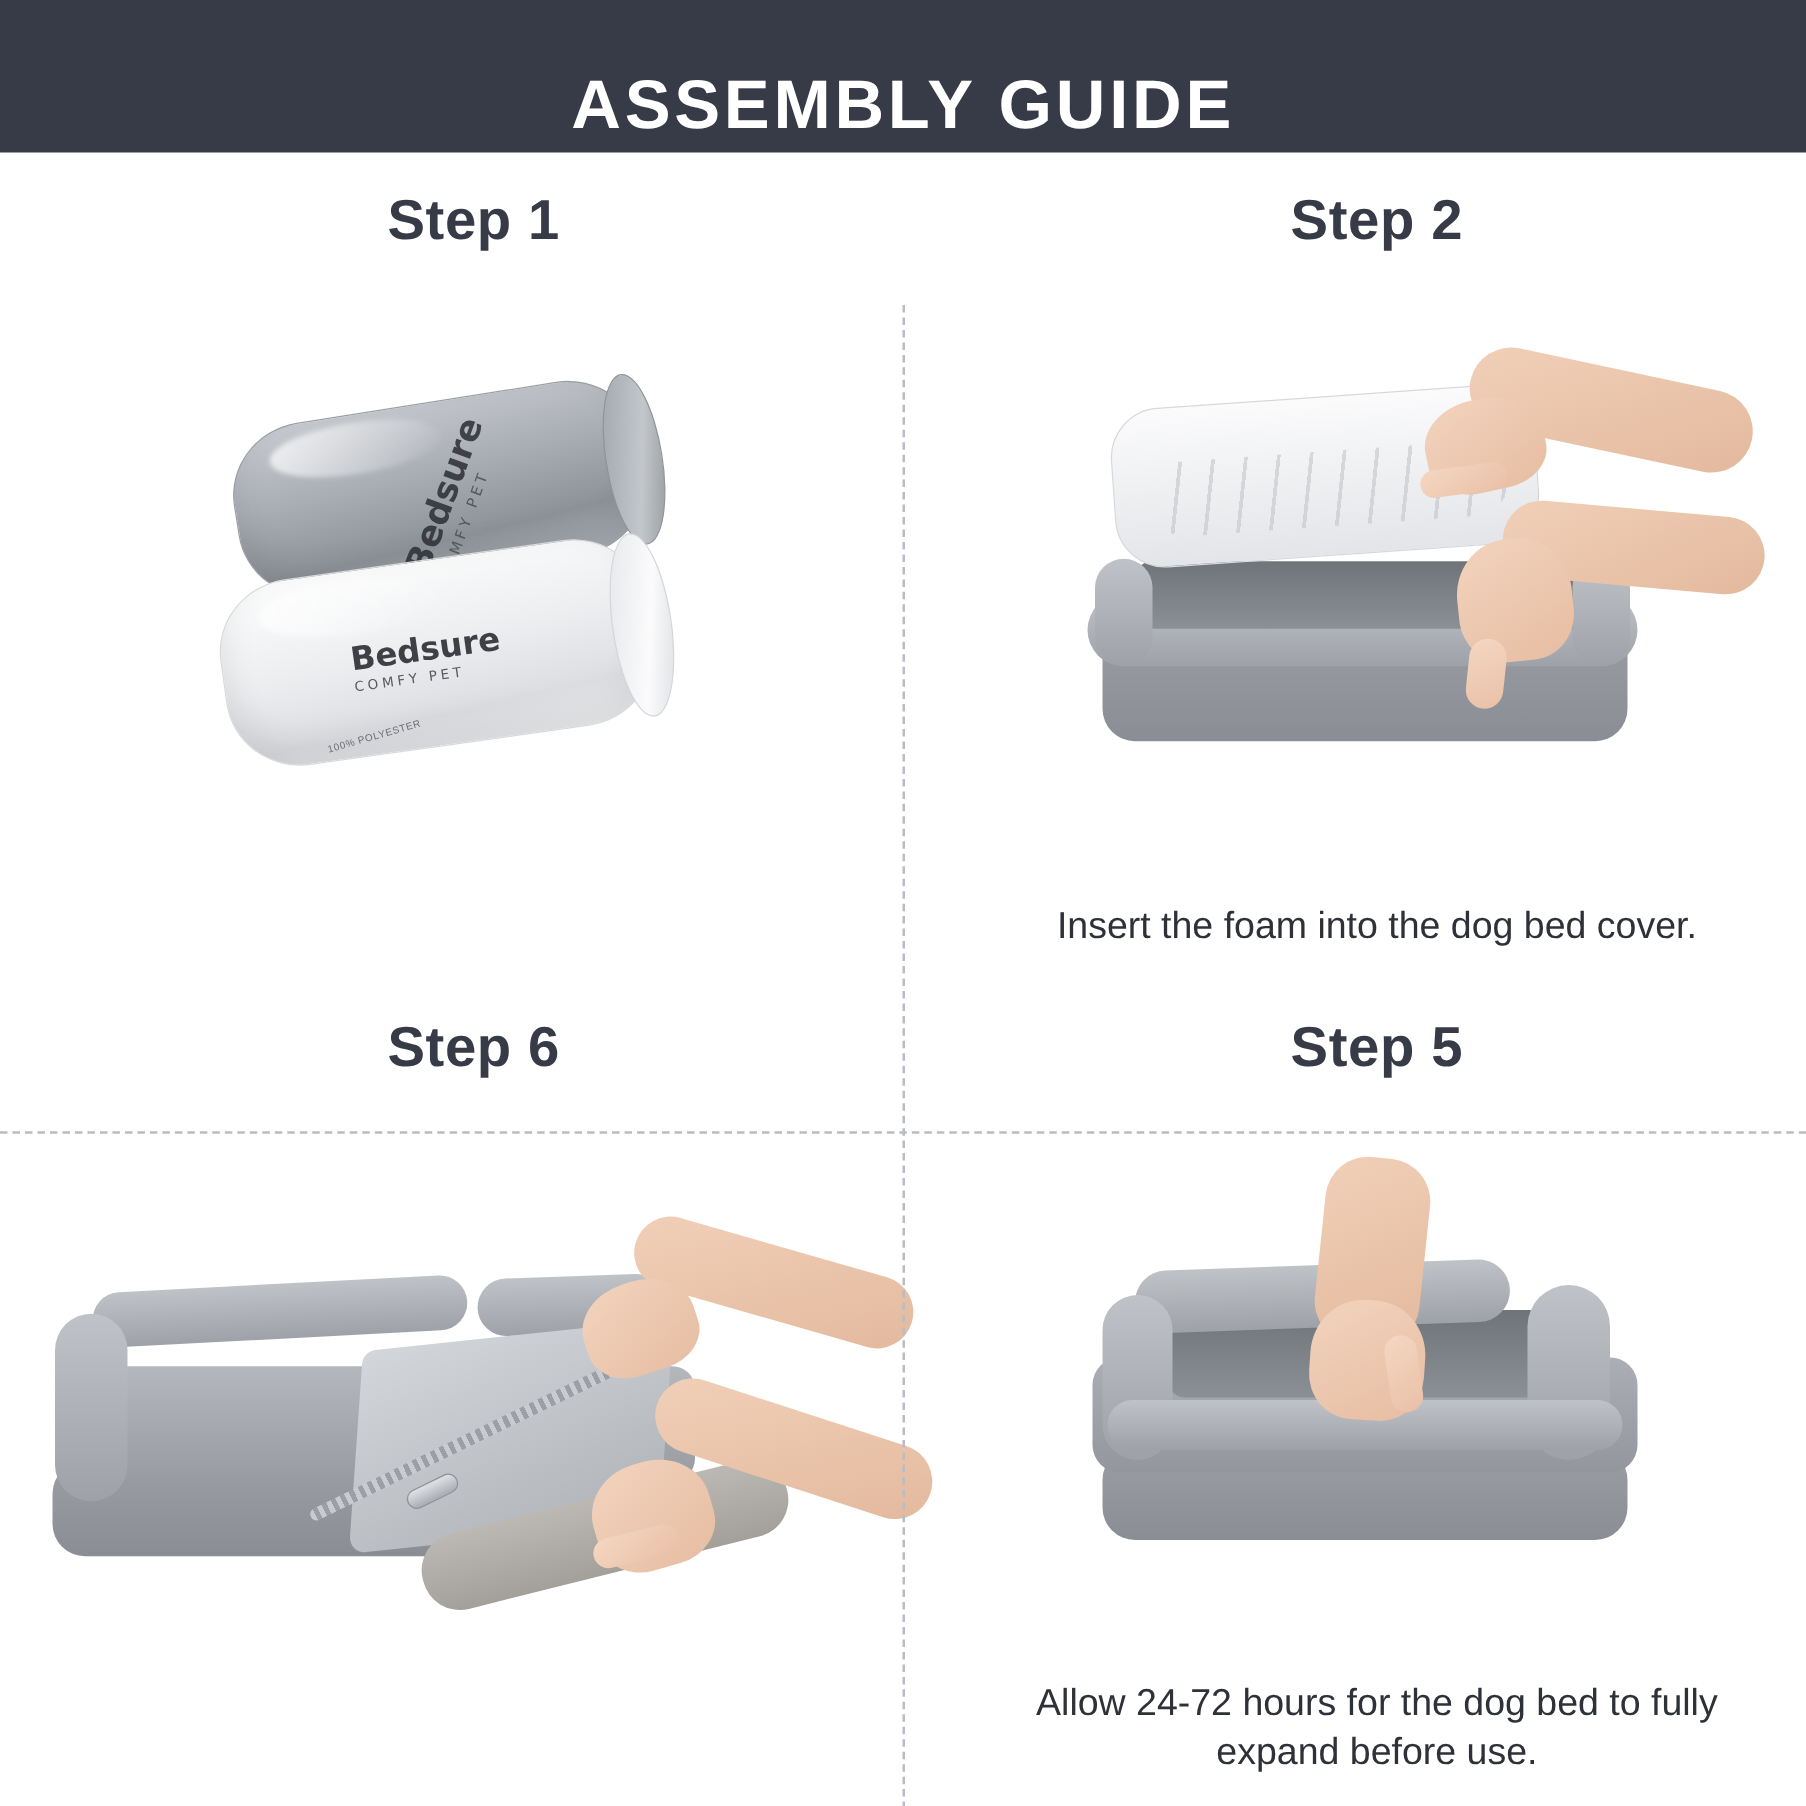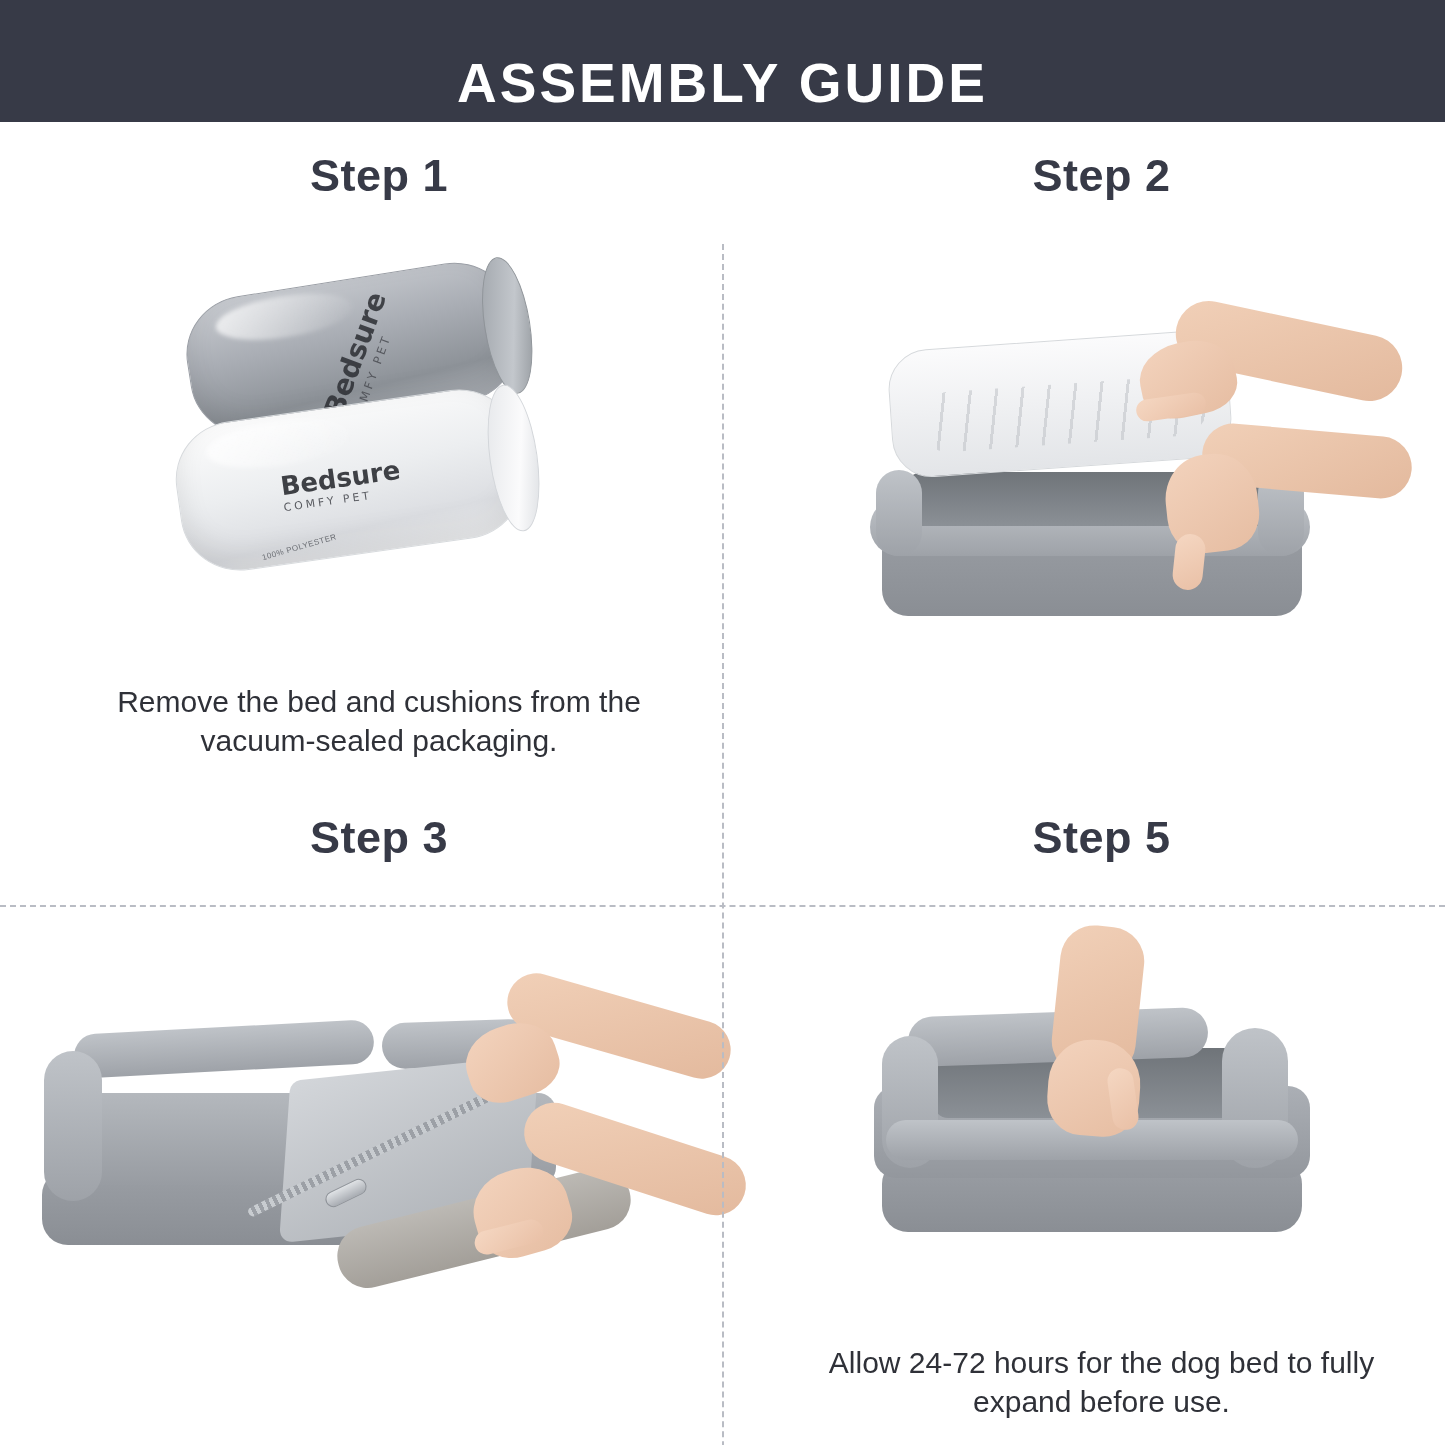--- a/index.html
+++ b/index.html
@@ -265,21 +265,20 @@
             <div class="wrap-sheen"></div>
             <div class="roll-cap cap-white"></div>
             <div class="tiny-label">100% POLYESTER</div>
           </div>
           <div class="brand brand-white">
             <span>Bedsure</span>
             <span class="sub">COMFY PET</span>
           </div>
         </div>
       </div>
-      <div class="caption">Remove the bed and cushions from the vacuum-sealed packaging.</div>
     </div>
 
     <div class="cell">
       <div class="step-title">Step 2</div>
       <div class="art">
         <div class="scene s2">
 
           <div class="bed-base" style="left:60px; top:196px; width:420px; height:98px;"></div>
           <div class="bolster" style="left:48px; top:176px; width:440px; height:58px;"></div>
           <div class="cavity" style="left:86px; top:150px; width:368px; height:54px;"></div>
@@ -293,24 +292,25 @@
 
           <div class="arm" style="left:352px; top:-4px; width:230px; height:66px; transform:rotate(12deg);"></div>
           <div class="hand" style="left:318px; top:20px; width:96px; height:74px; transform:rotate(-12deg);"></div>
           <div class="finger" style="left:314px; top:74px; width:70px; height:22px; transform:rotate(-8deg);"></div>
 
           <div class="arm" style="left:380px; top:108px; width:210px; height:62px; transform:rotate(5deg);"></div>
           <div class="hand" style="left:344px; top:132px; width:92px; height:98px; transform:rotate(-6deg);"></div>
           <div class="finger" style="left:352px; top:212px; width:30px; height:56px; transform:rotate(6deg);"></div>
         </div>
       </div>
+      <div class="caption">Insert the foam into the dog bed cover.</div>
     </div>
 
     <div class="cell">
-      <div class="step-title">Step 3</div>
+      <div class="step-title">Step 6</div>
       <div class="art">
         <div class="scene s3">
 
           <div class="bed-base" style="left:8px; top:196px; width:520px; height:76px;"></div>
           <div style="position:absolute; left:22px; top:120px; width:500px; height:92px;
                       background:linear-gradient(180deg,#b4b8bd,#989ca2); border-radius:18px;"></div>
           <div class="bolster" style="left:40px; top:54px; width:300px; height:44px; transform:rotate(-3deg);"></div>
           <div class="bolster" style="left:348px; top:48px; width:150px; height:46px; transform:rotate(-2deg);"></div>
           <div class="bolster" style="left:10px; top:78px; width:58px; height:150px;"></div>
 

